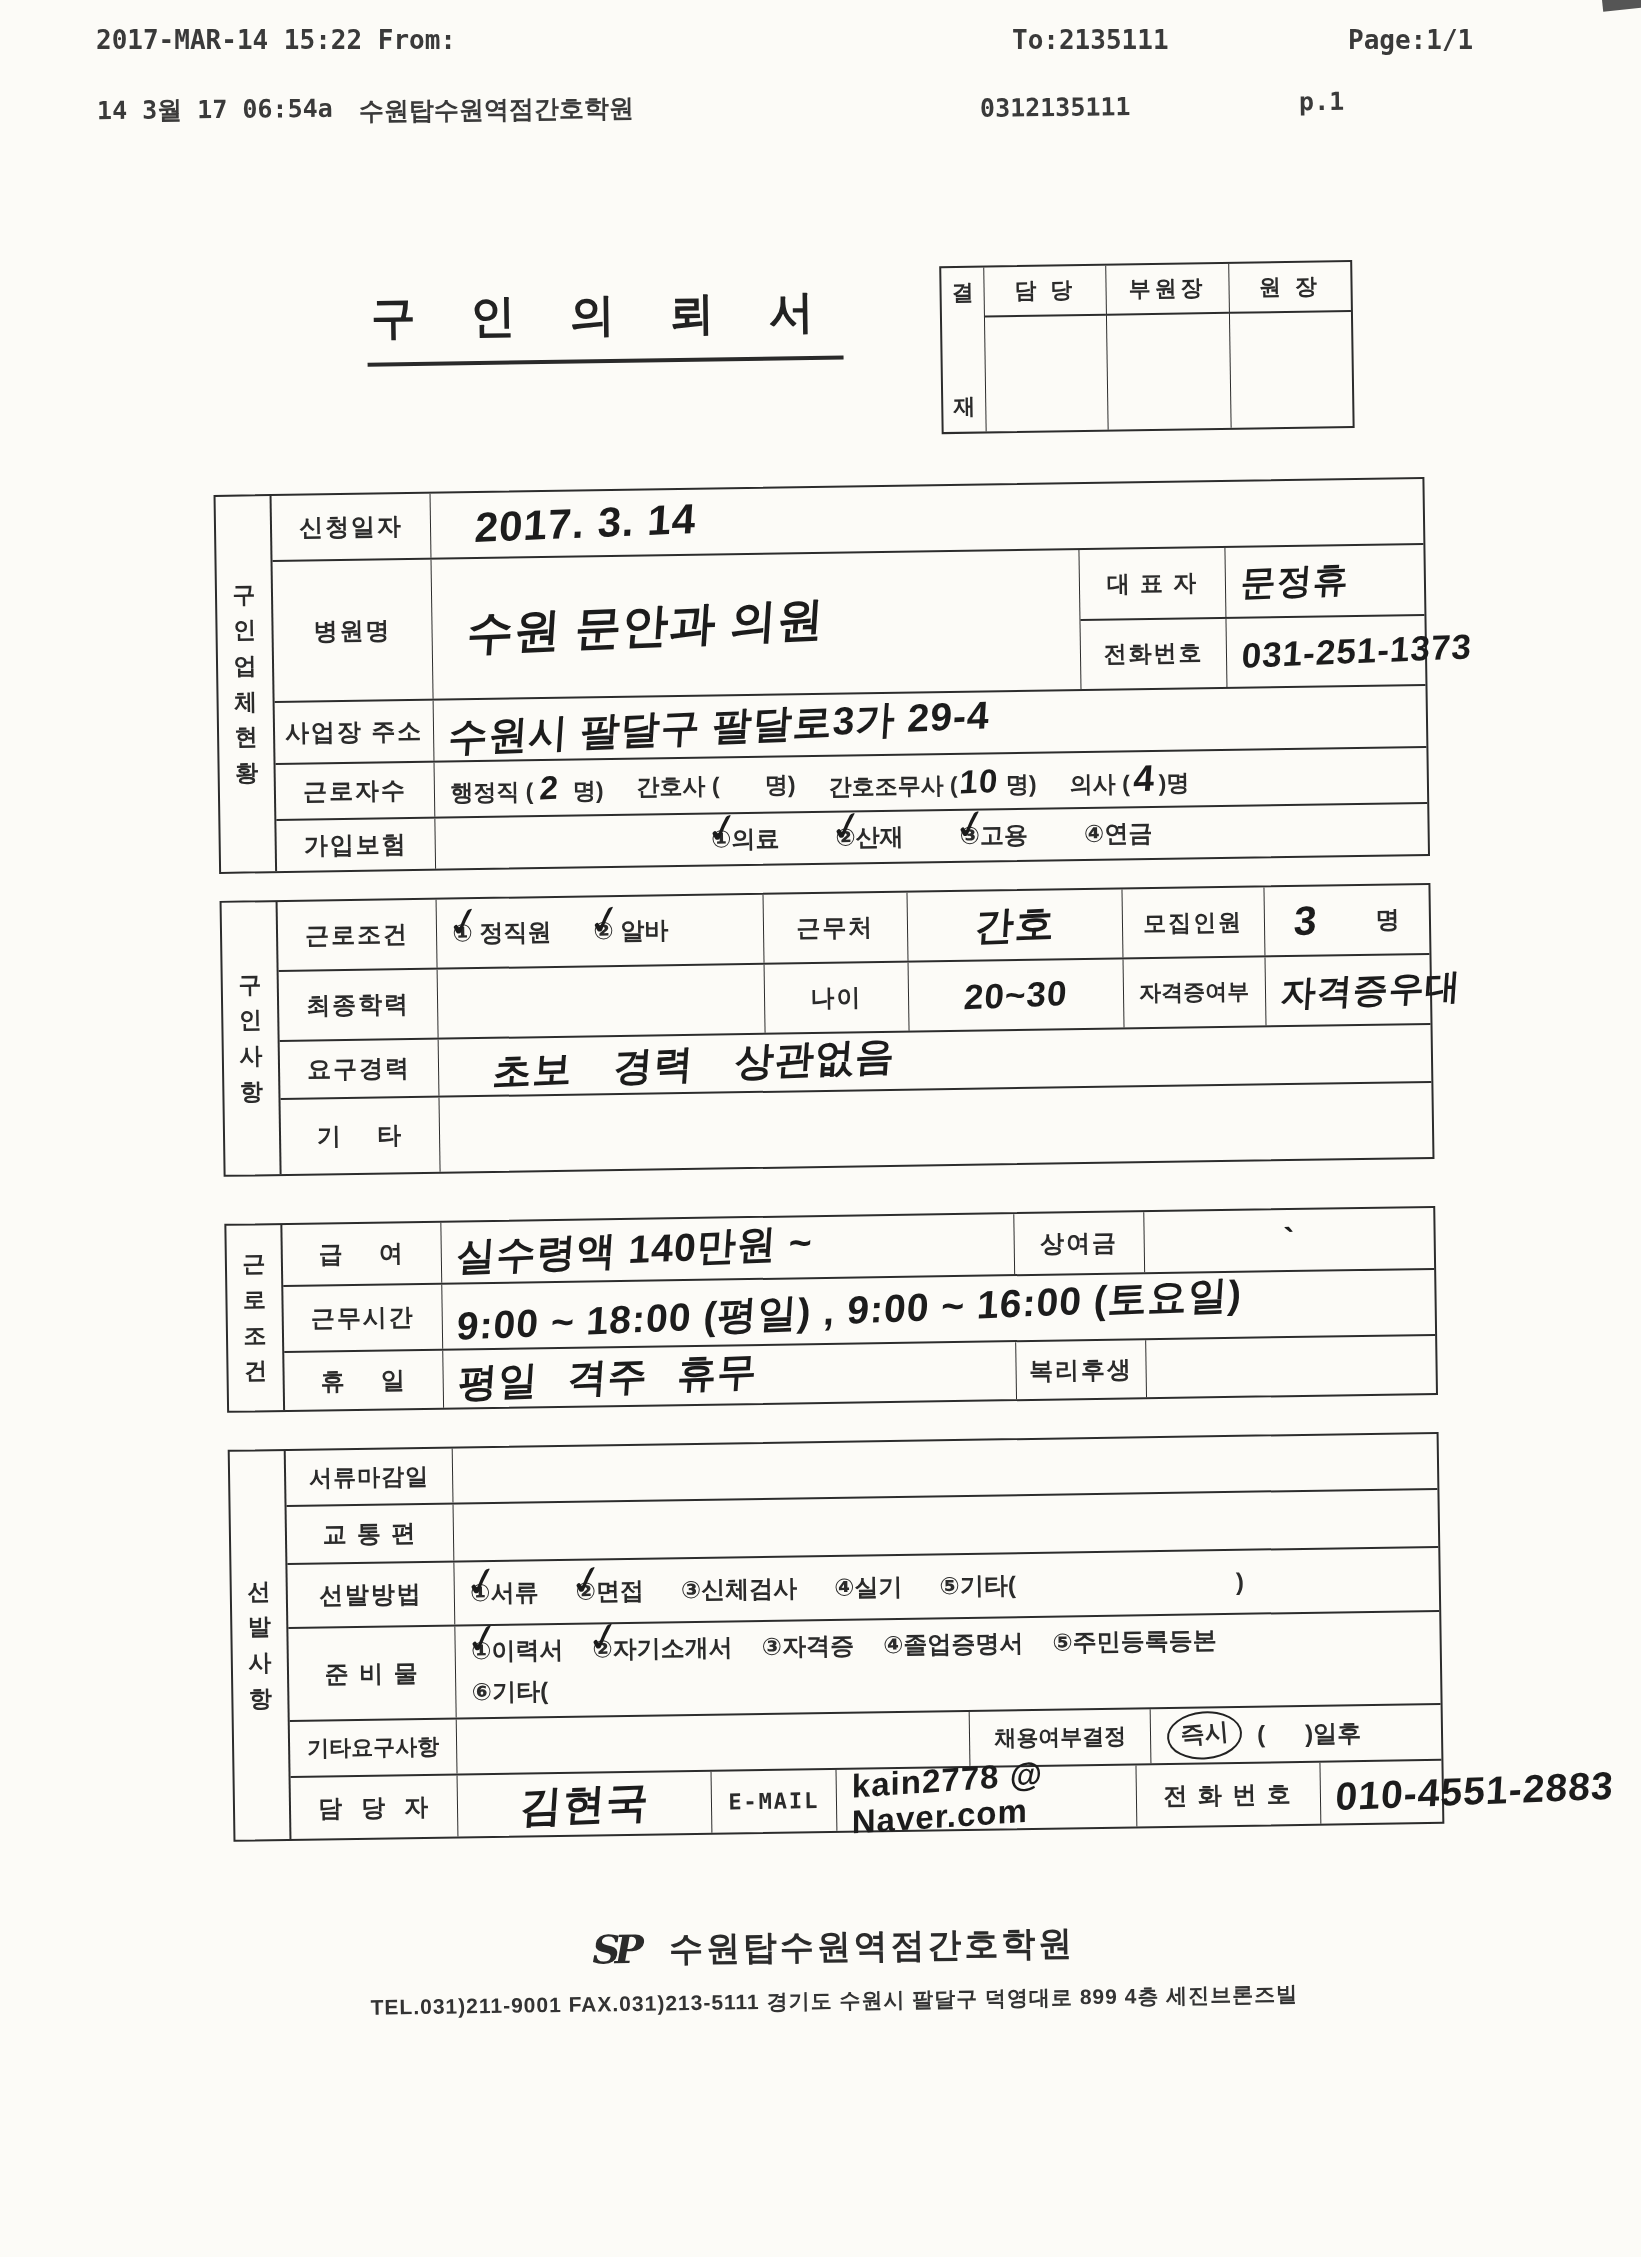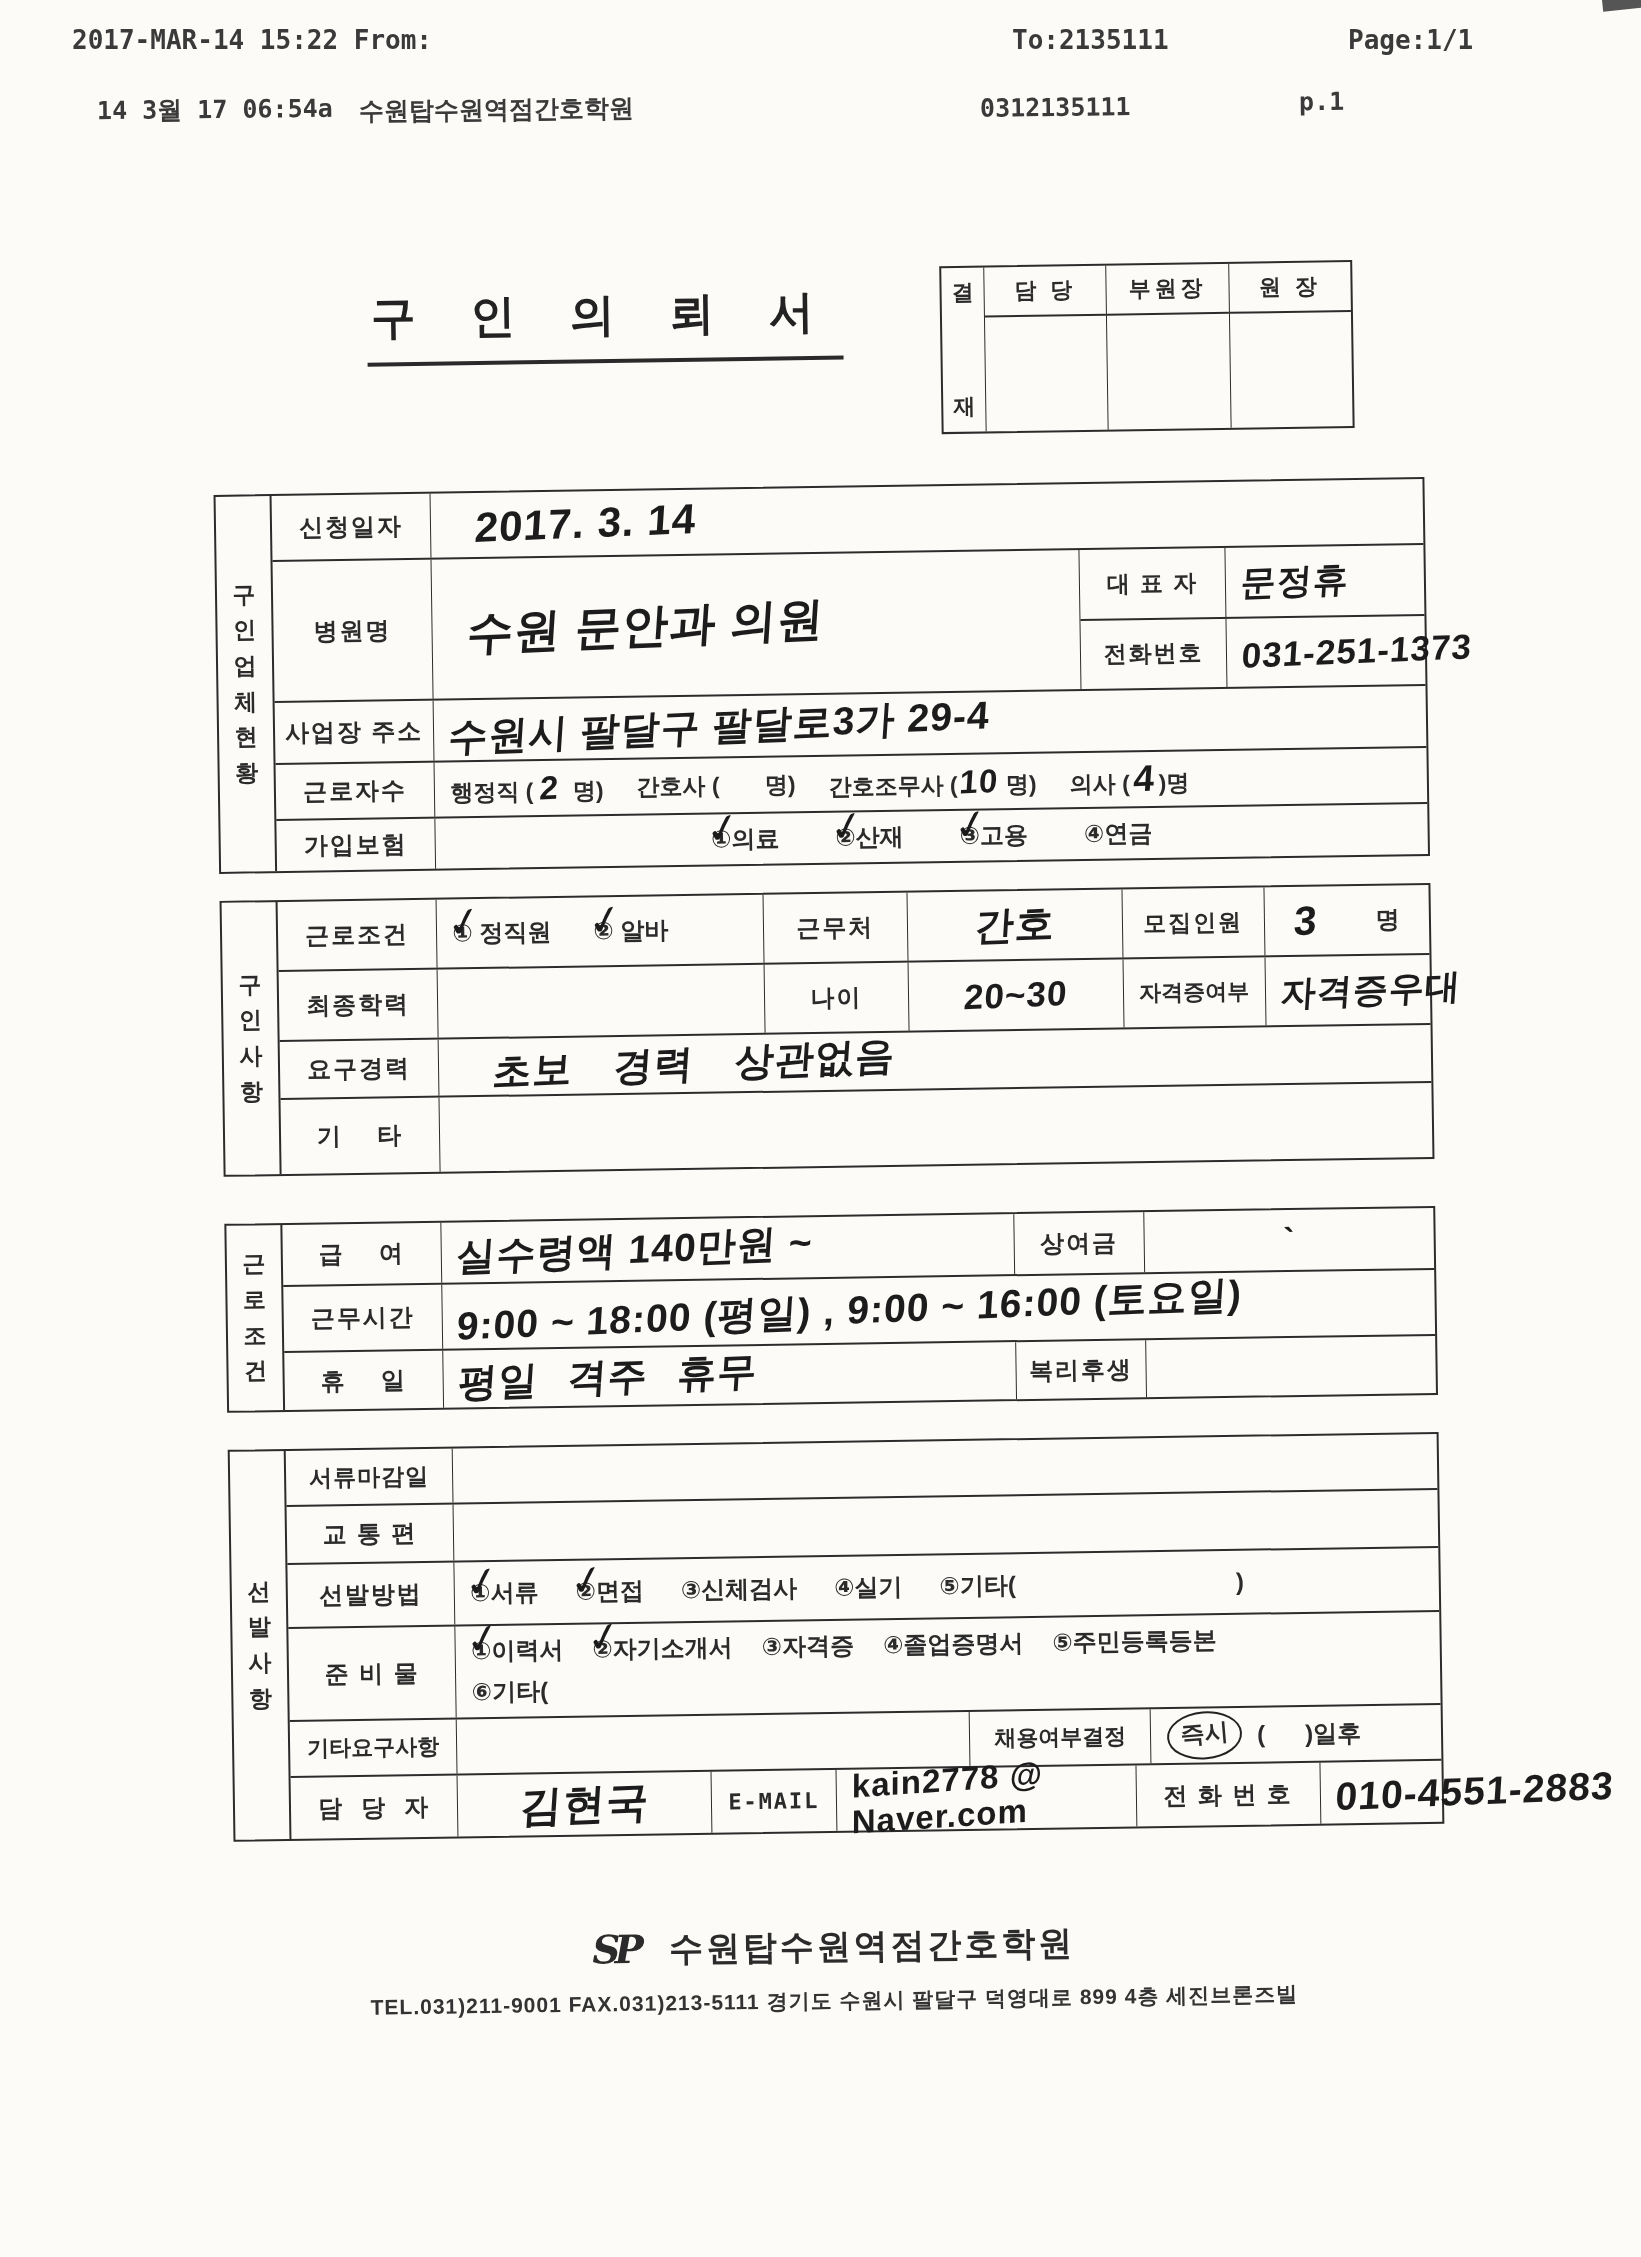--- a/index.html
+++ b/index.html
@@ -46,21 +46,21 @@
   .foot-name{position:absolute;left:0;top:1923px;width:1641px;text-align:center;font-size:34px;font-weight:700;letter-spacing:2.9px;}
   .logo{display:inline-block;font-family:"DejaVu Serif",serif;font-style:italic;font-weight:700;font-size:39px;letter-spacing:-5.8px;margin-right:31px;vertical-align:-1.9px;}
   .foot-contact{position:absolute;left:0;top:1987px;width:1641px;text-align:center;font-size:21px;font-weight:700;color:#333;letter-spacing:1px;}
 </style>
 </head>
 <body>
 
 <div class="page">
   <div class="corner-mark"></div>
 
-  <div class="fax fax1" style="left:72px;text-align:right;">2017-MAR-14 15:22 From:</div>
+  <div class="fax fax1" style="left:96px;text-align:right;">2017-MAR-14 15:22 From:</div>
   <div class="fax fax1" style="left:1012px;">To:2135111</div>
   <div class="fax fax1" style="left:1348px;">Page:1/1</div>
 
   <div class="fax fax2" style="left:97px;">14 3월 17 06:54a</div>
   <div class="fax fax2 kr" style="left:359px;">수원탑수원역점간호학원</div>
   <div class="fax fax2" style="left:980px;">0312135111</div>
   <div class="fax fax2" style="left:1299px;top:87px;">p.1</div>
 
   <div class="sheet">
 

